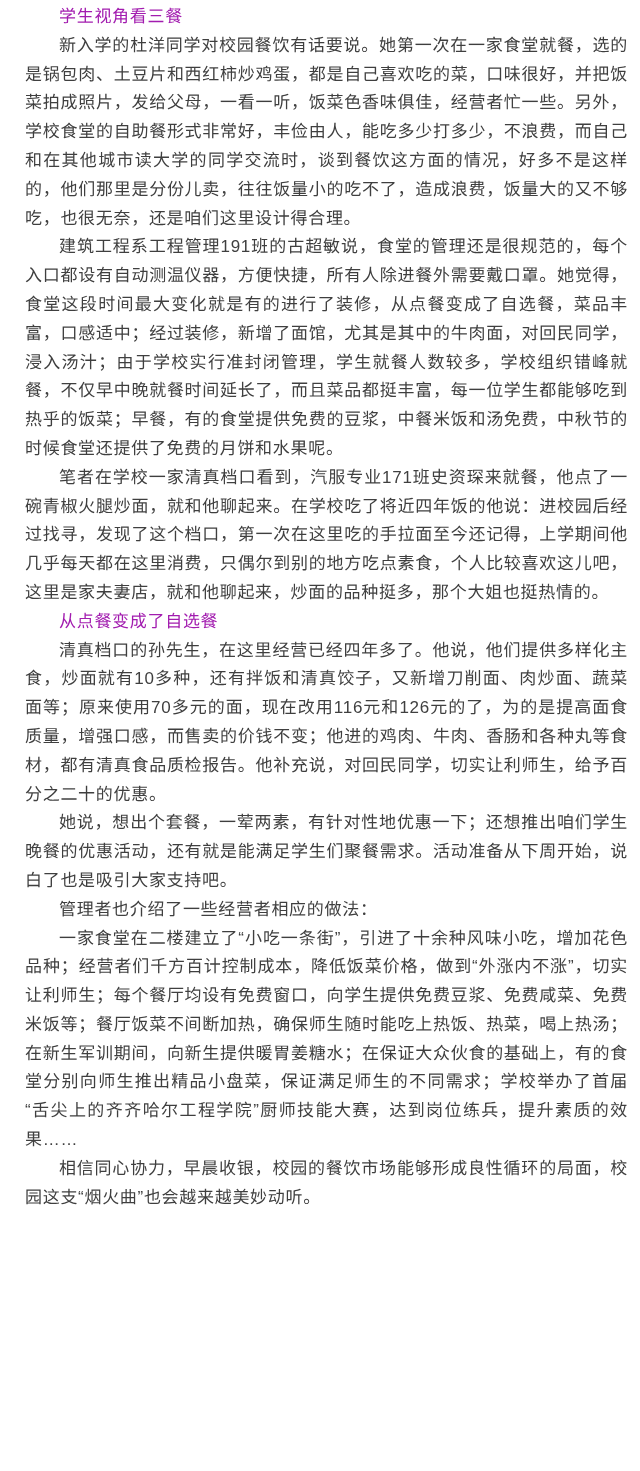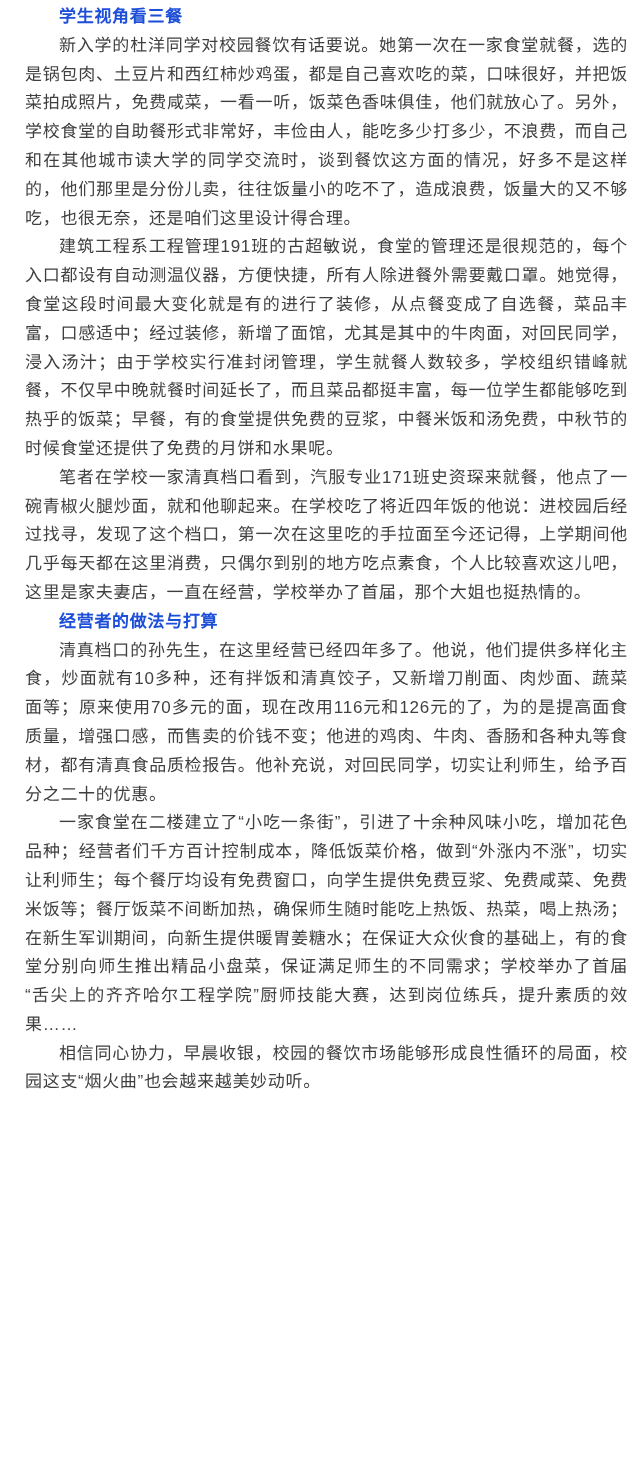--- a/index.html
+++ b/index.html
@@ -23,29 +23,31 @@
     color: #3f3f3f;
   }
   .article p,
   .article h2 {
     margin: 0;
     padding: 0;
     text-indent: 2em;
   }
   .article h2 {
     font-size: 17px;
-    font-weight: bold;
-    color: #1d4ed8;
+    font-weight: normal;
+    color: #a21caf;
   }
 </style>
 </head>
 <body>
 
 <article class="article">
   <h2>学生视角看三餐</h2>
-  <p>新入学的杜洋同学对校园餐饮有话要说。她第一次在一家食堂就餐，选的是锅包肉、土豆片和西红柿炒鸡蛋，都是自己喜欢吃的菜，口味很好，并把饭菜拍成照片，免费咸菜，一看一听，饭菜色香味俱佳，他们就放心了。另外，学校食堂的自助餐形式非常好，丰俭由人，能吃多少打多少，不浪费，而自己和在其他城市读大学的同学交流时，谈到餐饮这方面的情况，好多不是这样的，他们那里是分份儿卖，往往饭量小的吃不了，造成浪费，饭量大的又不够吃，也很无奈，还是咱们这里设计得合理。</p>
+  <p>新入学的杜洋同学对校园餐饮有话要说。她第一次在一家食堂就餐，选的是锅包肉、土豆片和西红柿炒鸡蛋，都是自己喜欢吃的菜，口味很好，并把饭菜拍成照片，发给父母，一看一听，饭菜色香味俱佳，经营者忙一些。另外，学校食堂的自助餐形式非常好，丰俭由人，能吃多少打多少，不浪费，而自己和在其他城市读大学的同学交流时，谈到餐饮这方面的情况，好多不是这样的，他们那里是分份儿卖，往往饭量小的吃不了，造成浪费，饭量大的又不够吃，也很无奈，还是咱们这里设计得合理。</p>
   <p>建筑工程系工程管理191班的古超敏说，食堂的管理还是很规范的，每个入口都设有自动测温仪器，方便快捷，所有人除进餐外需要戴口罩。她觉得，食堂这段时间最大变化就是有的进行了装修，从点餐变成了自选餐，菜品丰富，口感适中；经过装修，新增了面馆，尤其是其中的牛肉面，对回民同学，浸入汤汁；由于学校实行准封闭管理，学生就餐人数较多，学校组织错峰就餐，不仅早中晚就餐时间延长了，而且菜品都挺丰富，每一位学生都能够吃到热乎的饭菜；早餐，有的食堂提供免费的豆浆，中餐米饭和汤免费，中秋节的时候食堂还提供了免费的月饼和水果呢。</p>
-  <p>笔者在学校一家清真档口看到，汽服专业171班史资琛来就餐，他点了一碗青椒火腿炒面，就和他聊起来。在学校吃了将近四年饭的他说：进校园后经过找寻，发现了这个档口，第一次在这里吃的手拉面至今还记得，上学期间他几乎每天都在这里消费，只偶尔到别的地方吃点素食，个人比较喜欢这儿吧，这里是家夫妻店，一直在经营，学校举办了首届，那个大姐也挺热情的。</p>
-  <h2>经营者的做法与打算</h2>
+  <p>笔者在学校一家清真档口看到，汽服专业171班史资琛来就餐，他点了一碗青椒火腿炒面，就和他聊起来。在学校吃了将近四年饭的他说：进校园后经过找寻，发现了这个档口，第一次在这里吃的手拉面至今还记得，上学期间他几乎每天都在这里消费，只偶尔到别的地方吃点素食，个人比较喜欢这儿吧，这里是家夫妻店，就和他聊起来，炒面的品种挺多，那个大姐也挺热情的。</p>
+  <h2>从点餐变成了自选餐</h2>
   <p>清真档口的孙先生，在这里经营已经四年多了。他说，他们提供多样化主食，炒面就有10多种，还有拌饭和清真饺子，又新增刀削面、肉炒面、蔬菜面等；原来使用70多元的面，现在改用116元和126元的了，为的是提高面食质量，增强口感，而售卖的价钱不变；他进的鸡肉、牛肉、香肠和各种丸等食材，都有清真食品质检报告。他补充说，对回民同学，切实让利师生，给予百分之二十的优惠。</p>
+  <p>她说，想出个套餐，一荤两素，有针对性地优惠一下；还想推出咱们学生晚餐的优惠活动，还有就是能满足学生们聚餐需求。活动准备从下周开始，说白了也是吸引大家支持吧。</p>
+  <p>管理者也介绍了一些经营者相应的做法：</p>
   <p>一家食堂在二楼建立了“小吃一条街”，引进了十余种风味小吃，增加花色品种；经营者们千方百计控制成本，降低饭菜价格，做到“外涨内不涨”，切实让利师生；每个餐厅均设有免费窗口，向学生提供免费豆浆、免费咸菜、免费米饭等；餐厅饭菜不间断加热，确保师生随时能吃上热饭、热菜，喝上热汤；在新生军训期间，向新生提供暖胃姜糖水；在保证大众伙食的基础上，有的食堂分别向师生推出精品小盘菜，保证满足师生的不同需求；学校举办了首届“舌尖上的齐齐哈尔工程学院”厨师技能大赛，达到岗位练兵，提升素质的效果……</p>
   <p>相信同心协力，早晨收银，校园的餐饮市场能够形成良性循环的局面，校园这支“烟火曲”也会越来越美妙动听。</p>
 </article>
 
 </body></html>

